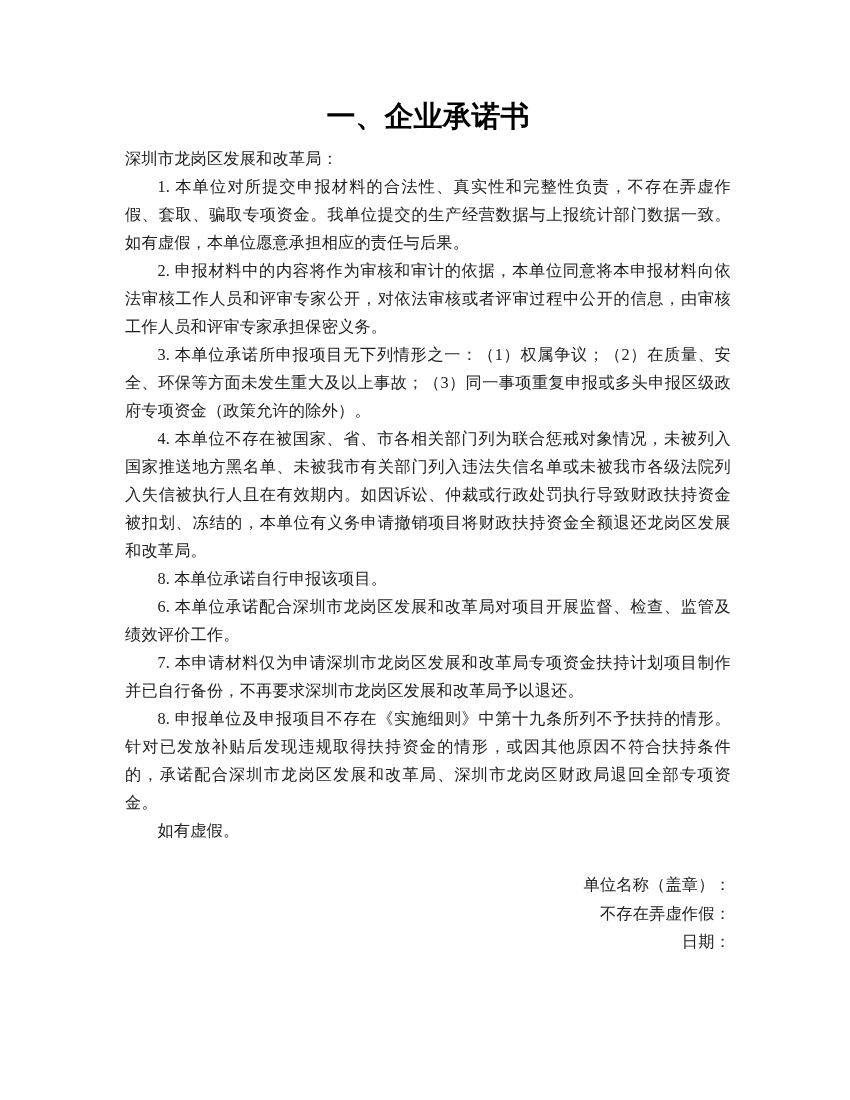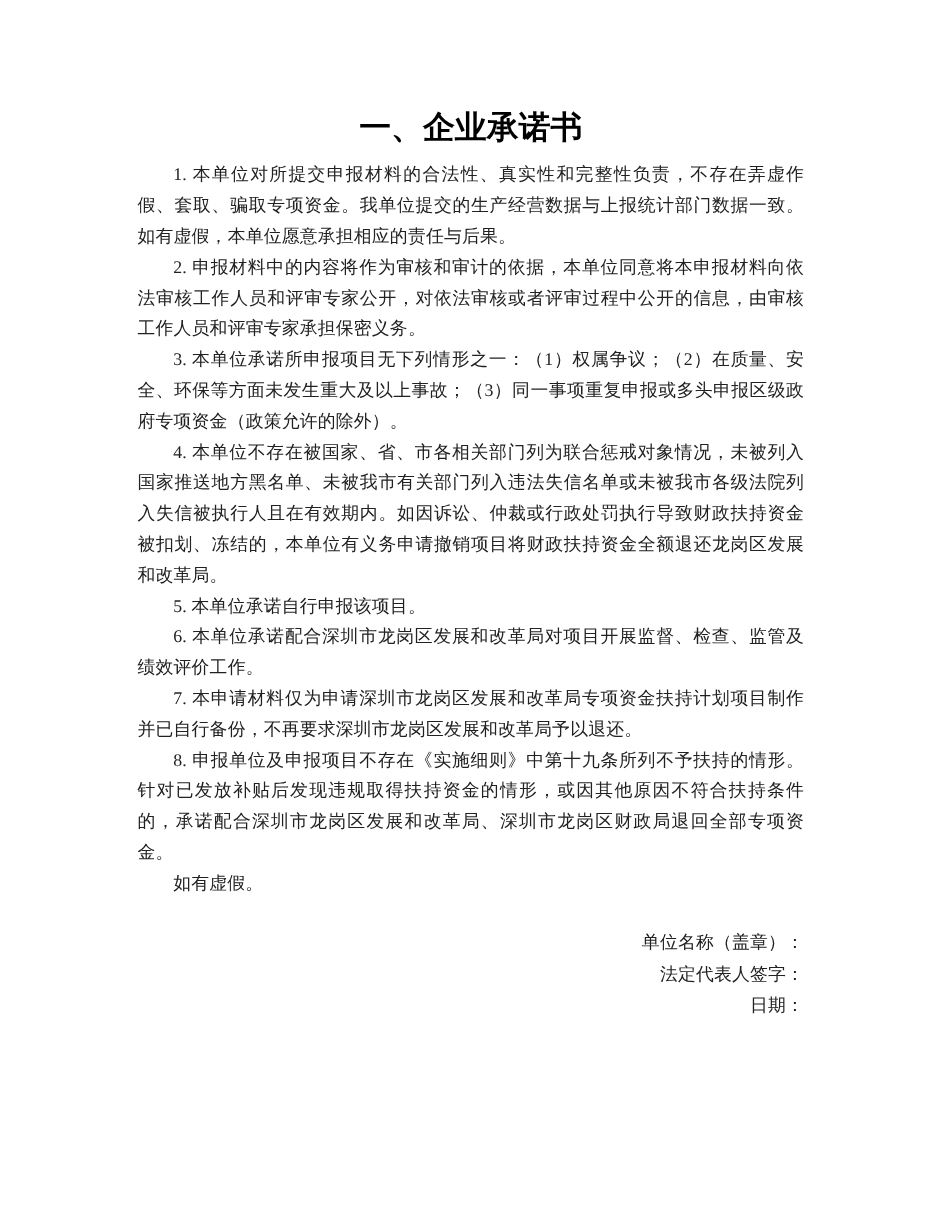--- a/index.html
+++ b/index.html
@@ -45,28 +45,29 @@
     text-align: right;
     line-height: 28.5px;
   }
 </style>
 </head>
 <body>
 
 <div class="page">
   <h1 class="doc-title">一、企业承诺书</h1>
   <div class="content">
+    <p class="para">深圳市龙岗区发展和改革局：</p>
     <p class="para indent">1. 本单位对所提交申报材料的合法性、真实性和完整性负责，不存在弄虚作假、套取、骗取专项资金。我单位提交的生产经营数据与上报统计部门数据一致。如有虚假，本单位愿意承担相应的责任与后果。</p>
     <p class="para indent">2. 申报材料中的内容将作为审核和审计的依据，本单位同意将本申报材料向依法审核工作人员和评审专家公开，对依法审核或者评审过程中公开的信息，由审核工作人员和评审专家承担保密义务。</p>
     <p class="para indent">3. 本单位承诺所申报项目无下列情形之一：（1）权属争议；（2）在质量、安全、环保等方面未发生重大及以上事故；（3）同一事项重复申报或多头申报区级政府专项资金（政策允许的除外）。</p>
     <p class="para indent">4. 本单位不存在被国家、省、市各相关部门列为联合惩戒对象情况，未被列入国家推送地方黑名单、未被我市有关部门列入违法失信名单或未被我市各级法院列入失信被执行人且在有效期内。如因诉讼、仲裁或行政处罚执行导致财政扶持资金被扣划、冻结的，本单位有义务申请撤销项目将财政扶持资金全额退还龙岗区发展和改革局。</p>
-    <p class="para indent">5. 本单位承诺自行申报该项目。</p>
+    <p class="para indent">8. 本单位承诺自行申报该项目。</p>
     <p class="para indent">6. 本单位承诺配合深圳市龙岗区发展和改革局对项目开展监督、检查、监管及绩效评价工作。</p>
     <p class="para indent">7. 本申请材料仅为申请深圳市龙岗区发展和改革局专项资金扶持计划项目制作并已自行备份，不再要求深圳市龙岗区发展和改革局予以退还。</p>
     <p class="para indent">8. 申报单位及申报项目不存在《实施细则》中第十九条所列不予扶持的情形。针对已发放补贴后发现违规取得扶持资金的情形，或因其他原因不符合扶持条件的，承诺配合深圳市龙岗区发展和改革局、深圳市龙岗区财政局退回全部专项资金。</p>
     <p class="para indent">如有虚假。</p>
     <div class="signature-block">
       <p class="para">单位名称（盖章）：</p>
-      <p class="para">法定代表人签字：</p>
+      <p class="para">不存在弄虚作假：</p>
       <p class="para">日期：</p>
     </div>
   </div>
 </div>
 
 </body></html>

